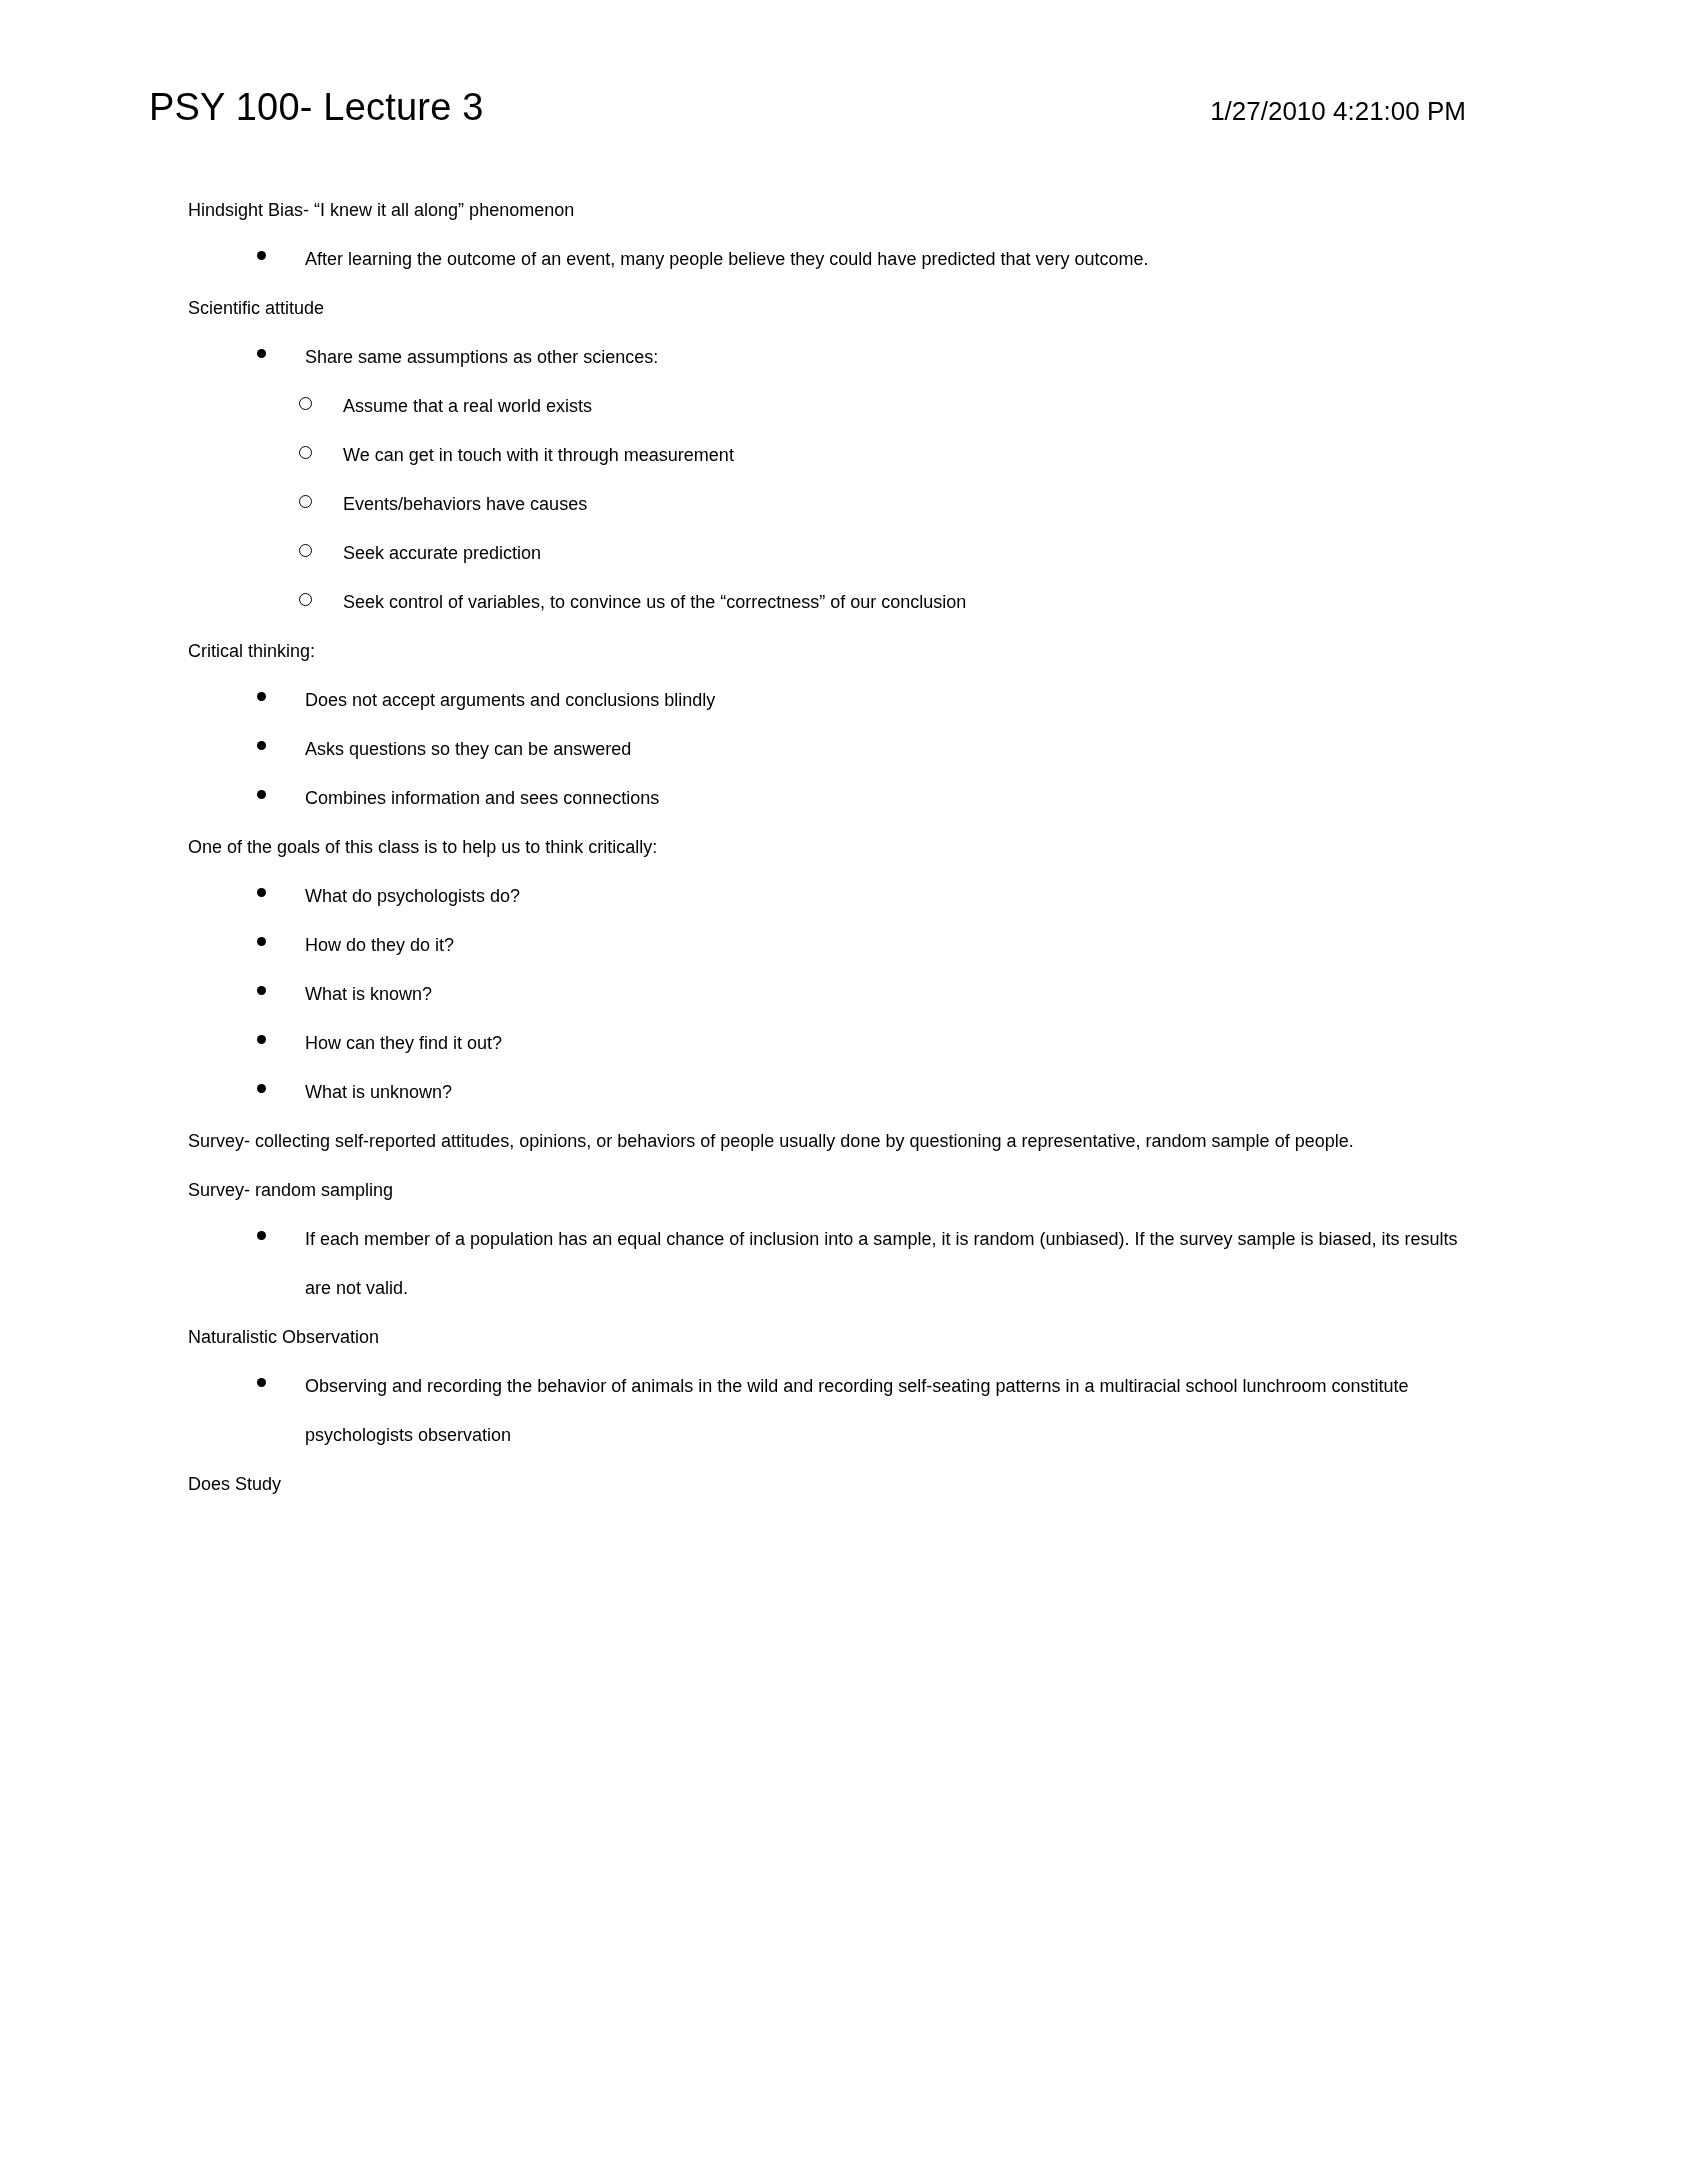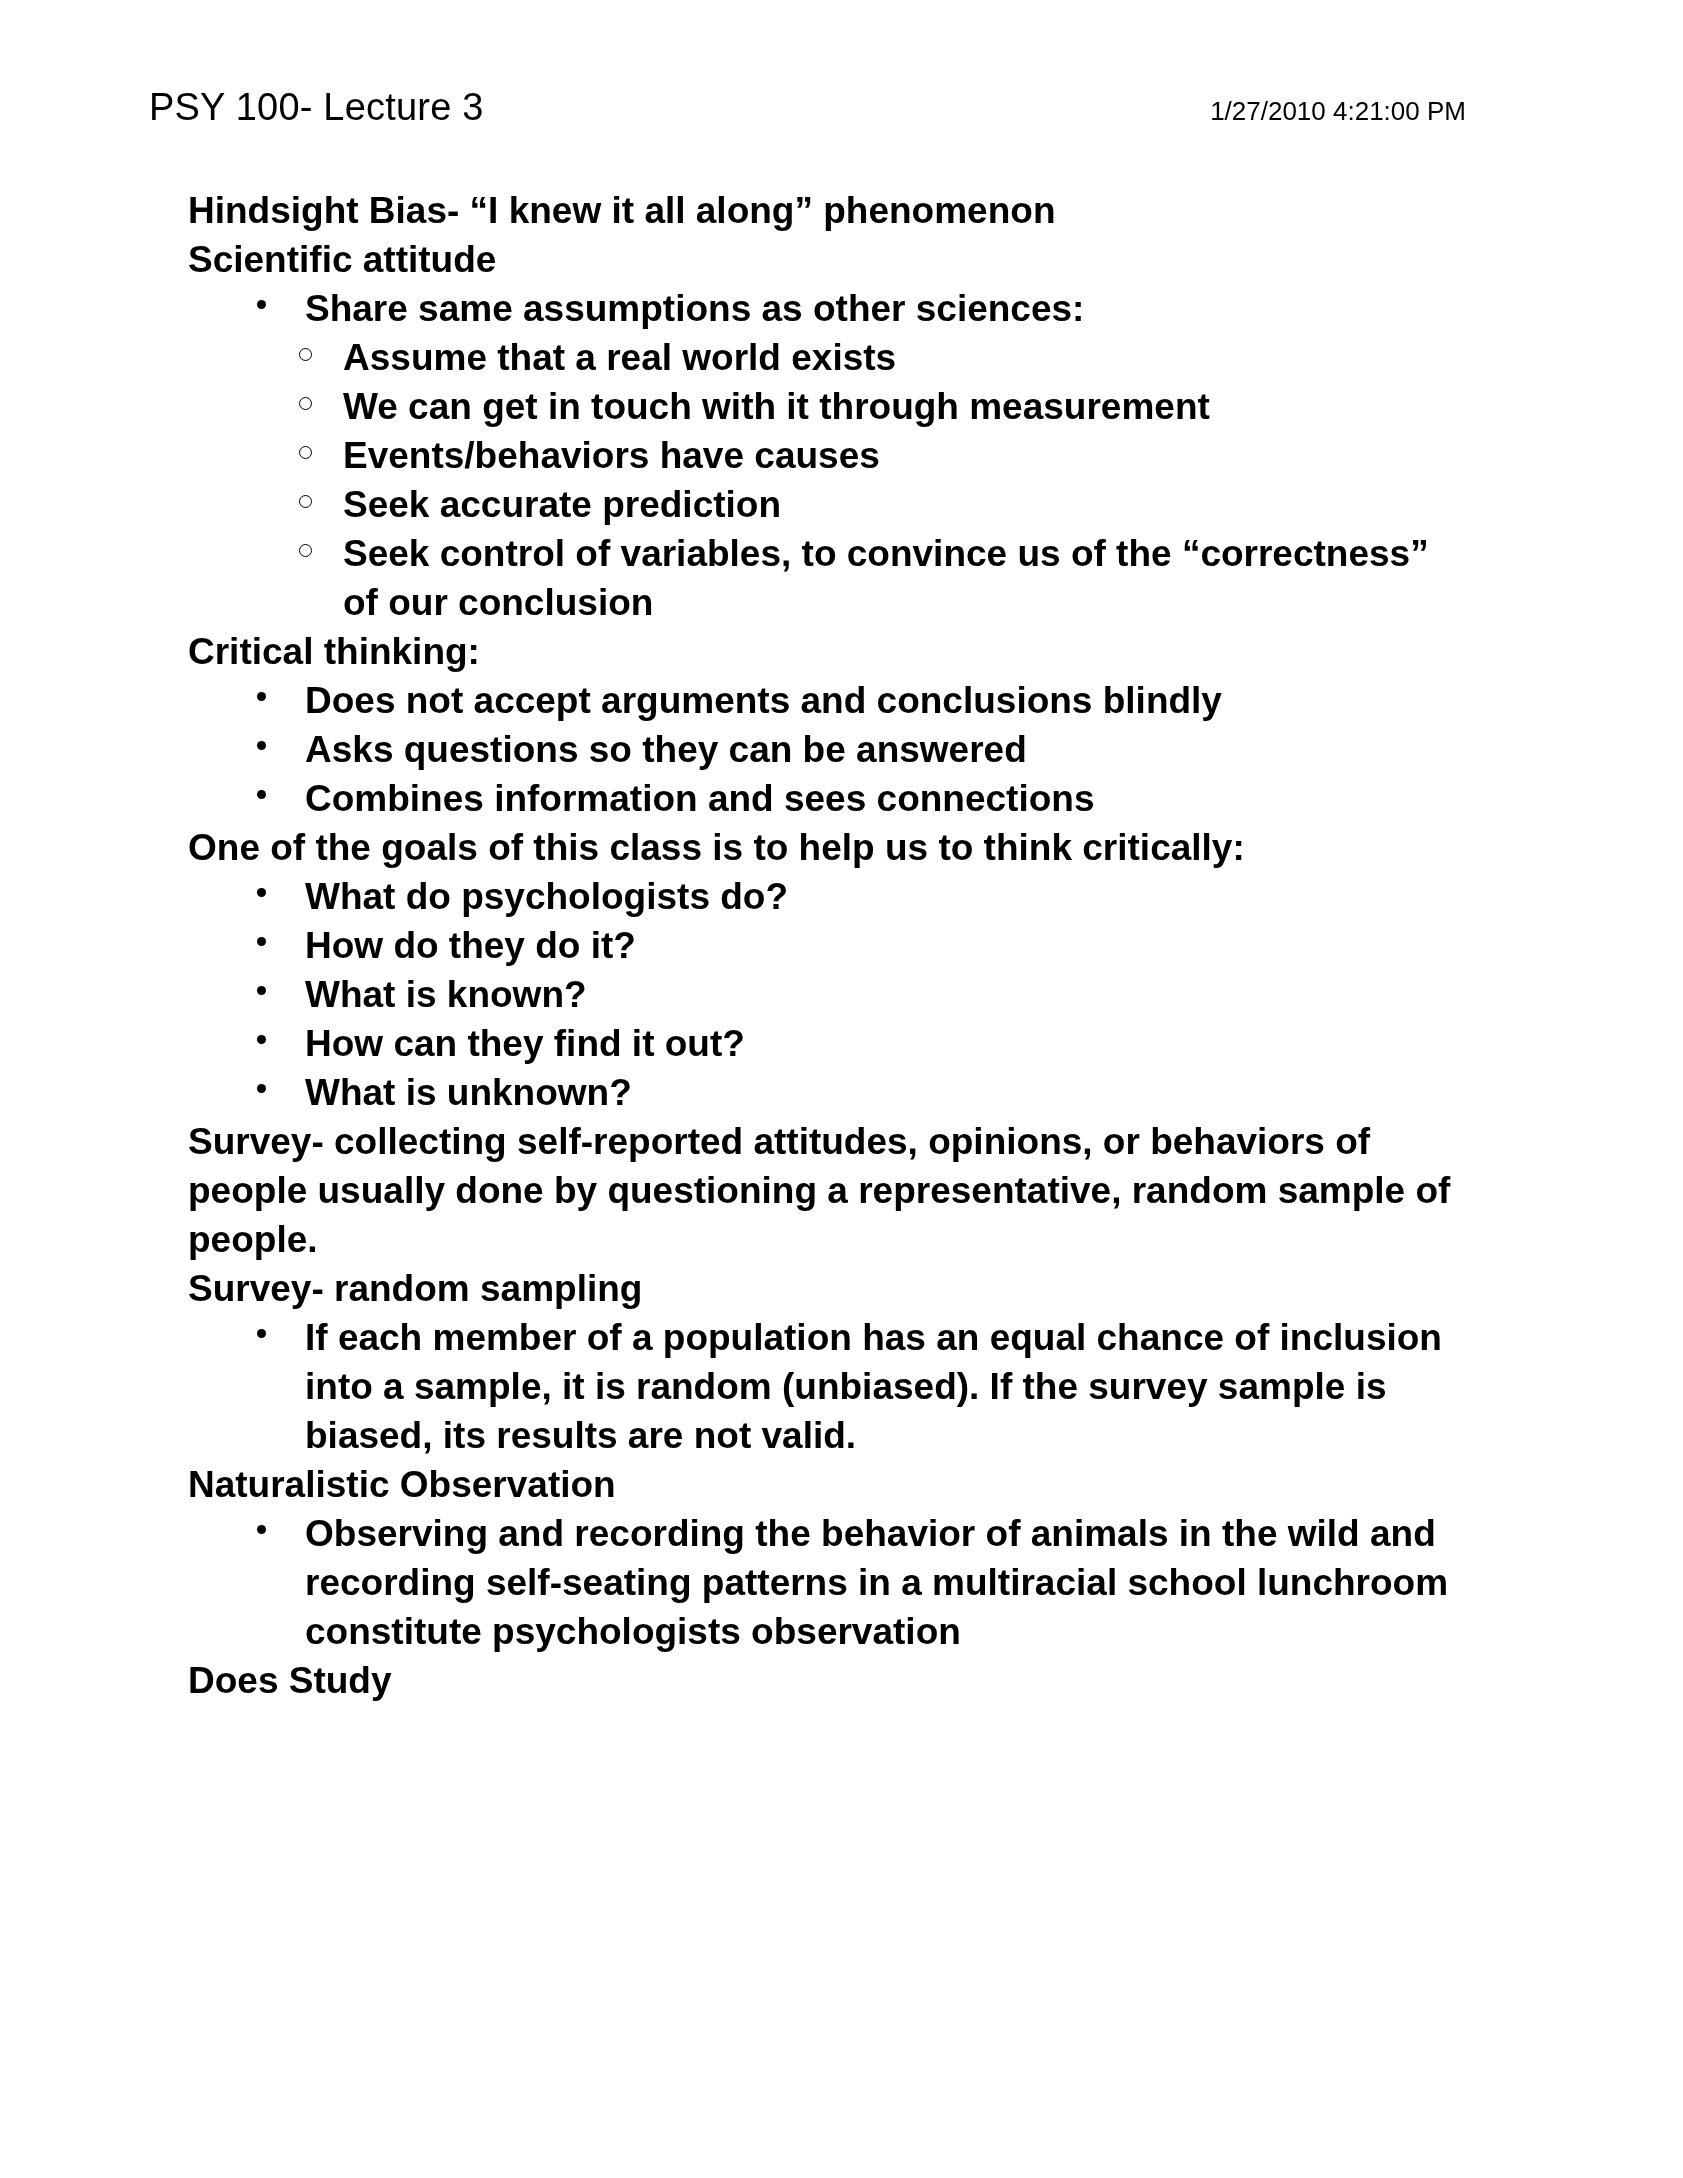--- a/index.html
+++ b/index.html
@@ -47,23 +47,22 @@
 
   
   .doc-body {
     position: absolute;
     left: 188px;
     top: 186px;
     width: 1277px;
   }
 
   .block {
-    font-size: 37px;
-    line-height: 49px;
-    font-weight: bold;
+    font-size: 18px;
+    line-height: 49px;
   }
 
   
   .lvl0 {
     margin: 0;
     padding: 0;
     text-indent: 0;
   }
 
   
@@ -124,20 +123,24 @@
 
 <div id="page">
 
   <div class="doc-header">
     <div class="doc-title">PSY 100- Lecture 3</div>
     <div class="doc-timestamp">1/27/2010 4:21:00 PM</div>
   </div>
 
   <div class="doc-body" id="doc-body">
       <div class="block lvl0">Hindsight Bias- “I knew it all along” phenomenon</div>
+      <div class="block row lvl1">
+        <div class="marker"><span class="dot"></span></div>
+        <div class="row-text">After learning the outcome of an event, many people believe they could have predicted that very outcome.</div>
+      </div>
       <div class="block lvl0">Scientific attitude</div>
       <div class="block row lvl1">
         <div class="marker"><span class="dot"></span></div>
         <div class="row-text">Share same assumptions as other sciences:</div>
       </div>
       <div class="block row lvl2">
         <div class="marker"><span class="ring"></span></div>
         <div class="row-text">Assume that a real world exists</div>
       </div>
       <div class="block row lvl2">

